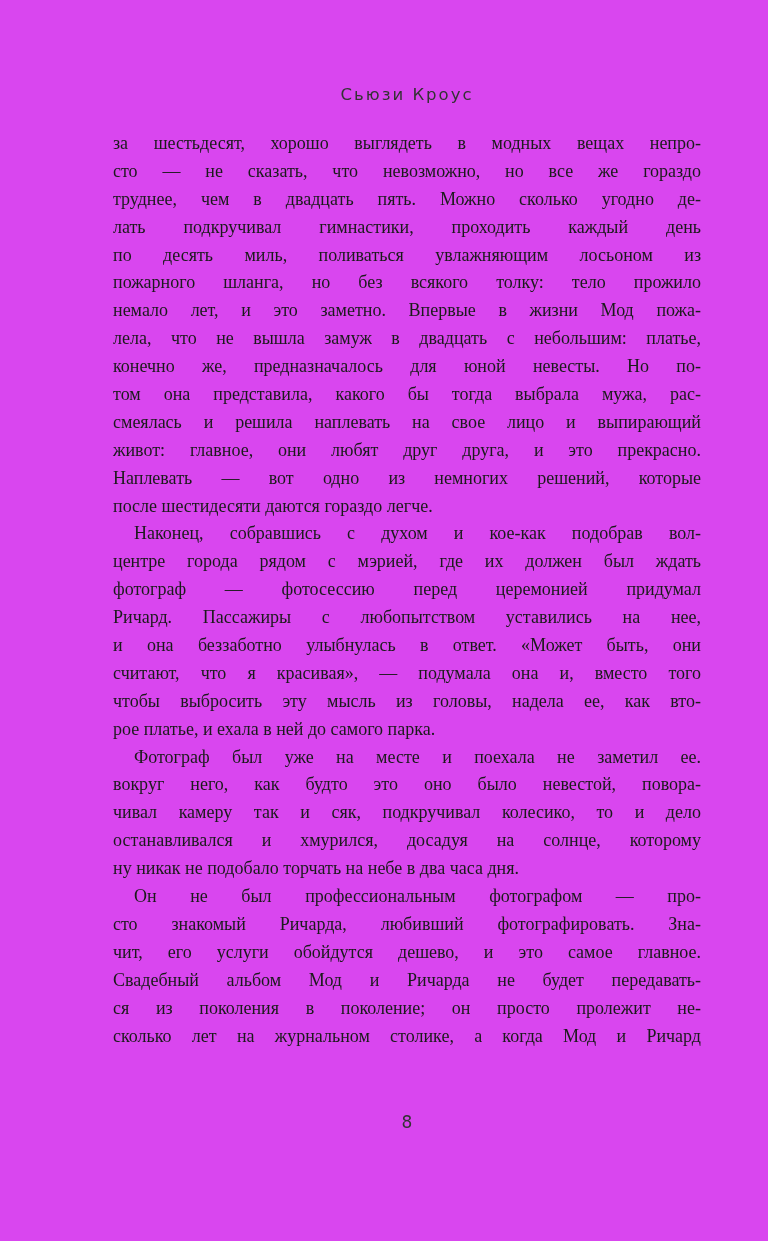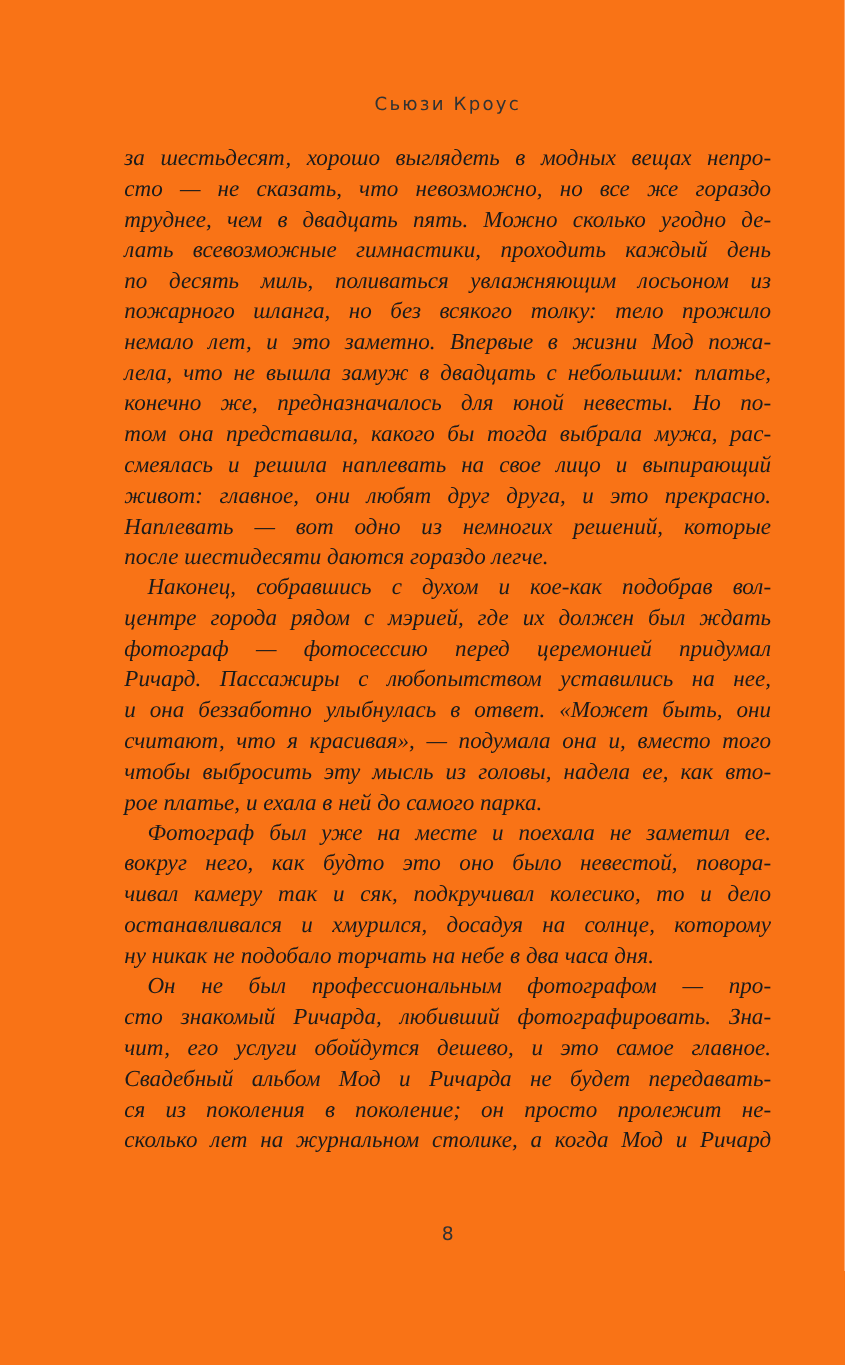--- a/index.html
+++ b/index.html
@@ -4,44 +4,43 @@
 <style>
   html, body {
     margin: 0;
     padding: 0;
     background: #ffffff;
   }
   .page {
     position: relative;
     width: 768px;
     height: 1241px;
-    background: #f97316;
+    background: #d946ef;
     overflow: hidden;
   }
   .running-head {
     position: absolute;
     left: 113px;
     width: 588px;
     top: 85px;
     text-align: center;
     font-family: "DejaVu Sans", "Liberation Sans", sans-serif;
     font-size: 16.5px;
     font-weight: 400;
     letter-spacing: 2px;
     color: #333333;
   }
   .text-block {
     position: absolute;
     left: 113px;
     top: 130px;
     width: 588px;
     font-family: "Liberation Serif", "DejaVu Serif", serif;
-    font-size: 21px;
+    font-size: 18px;
     color: #1b1b1b;
-    font-style: italic;
   }
   .para {
     margin: 0;
     padding: 0;
   }
   .line {
     height: 27.9px;
     line-height: 27.9px;
     white-space: normal;
     text-align: justify;
@@ -70,21 +69,21 @@
 <body>
 
 <div class="page">
   <div class="running-head">Сьюзи Кроус</div>
 
   <main class="text-block">
       <div class="para">
         <div class="line">за шестьдесят, хорошо выглядеть в модных вещах непро-</div>
         <div class="line">сто — не сказать, что невозможно, но все же гораздо</div>
         <div class="line">труднее, чем в двадцать пять. Можно сколько угодно де-</div>
-        <div class="line">лать всевозможные гимнастики, проходить каждый день</div>
+        <div class="line">лать подкручивал гимнастики, проходить каждый день</div>
         <div class="line">по десять миль, поливаться увлажняющим лосьоном из</div>
         <div class="line">пожарного шланга, но без всякого толку: тело прожило</div>
         <div class="line">немало лет, и это заметно. Впервые в жизни Мод пожа-</div>
         <div class="line">лела, что не вышла замуж в двадцать с небольшим: платье,</div>
         <div class="line">конечно же, предназначалось для юной невесты. Но по-</div>
         <div class="line">том она представила, какого бы тогда выбрала мужа, рас-</div>
         <div class="line">смеялась и решила наплевать на свое лицо и выпирающий</div>
         <div class="line">живот: главное, они любят друг друга, и это прекрасно.</div>
         <div class="line">Наплевать — вот одно из немногих решений, которые</div>
         <div class="line last">после шестидесяти даются гораздо легче.</div>

